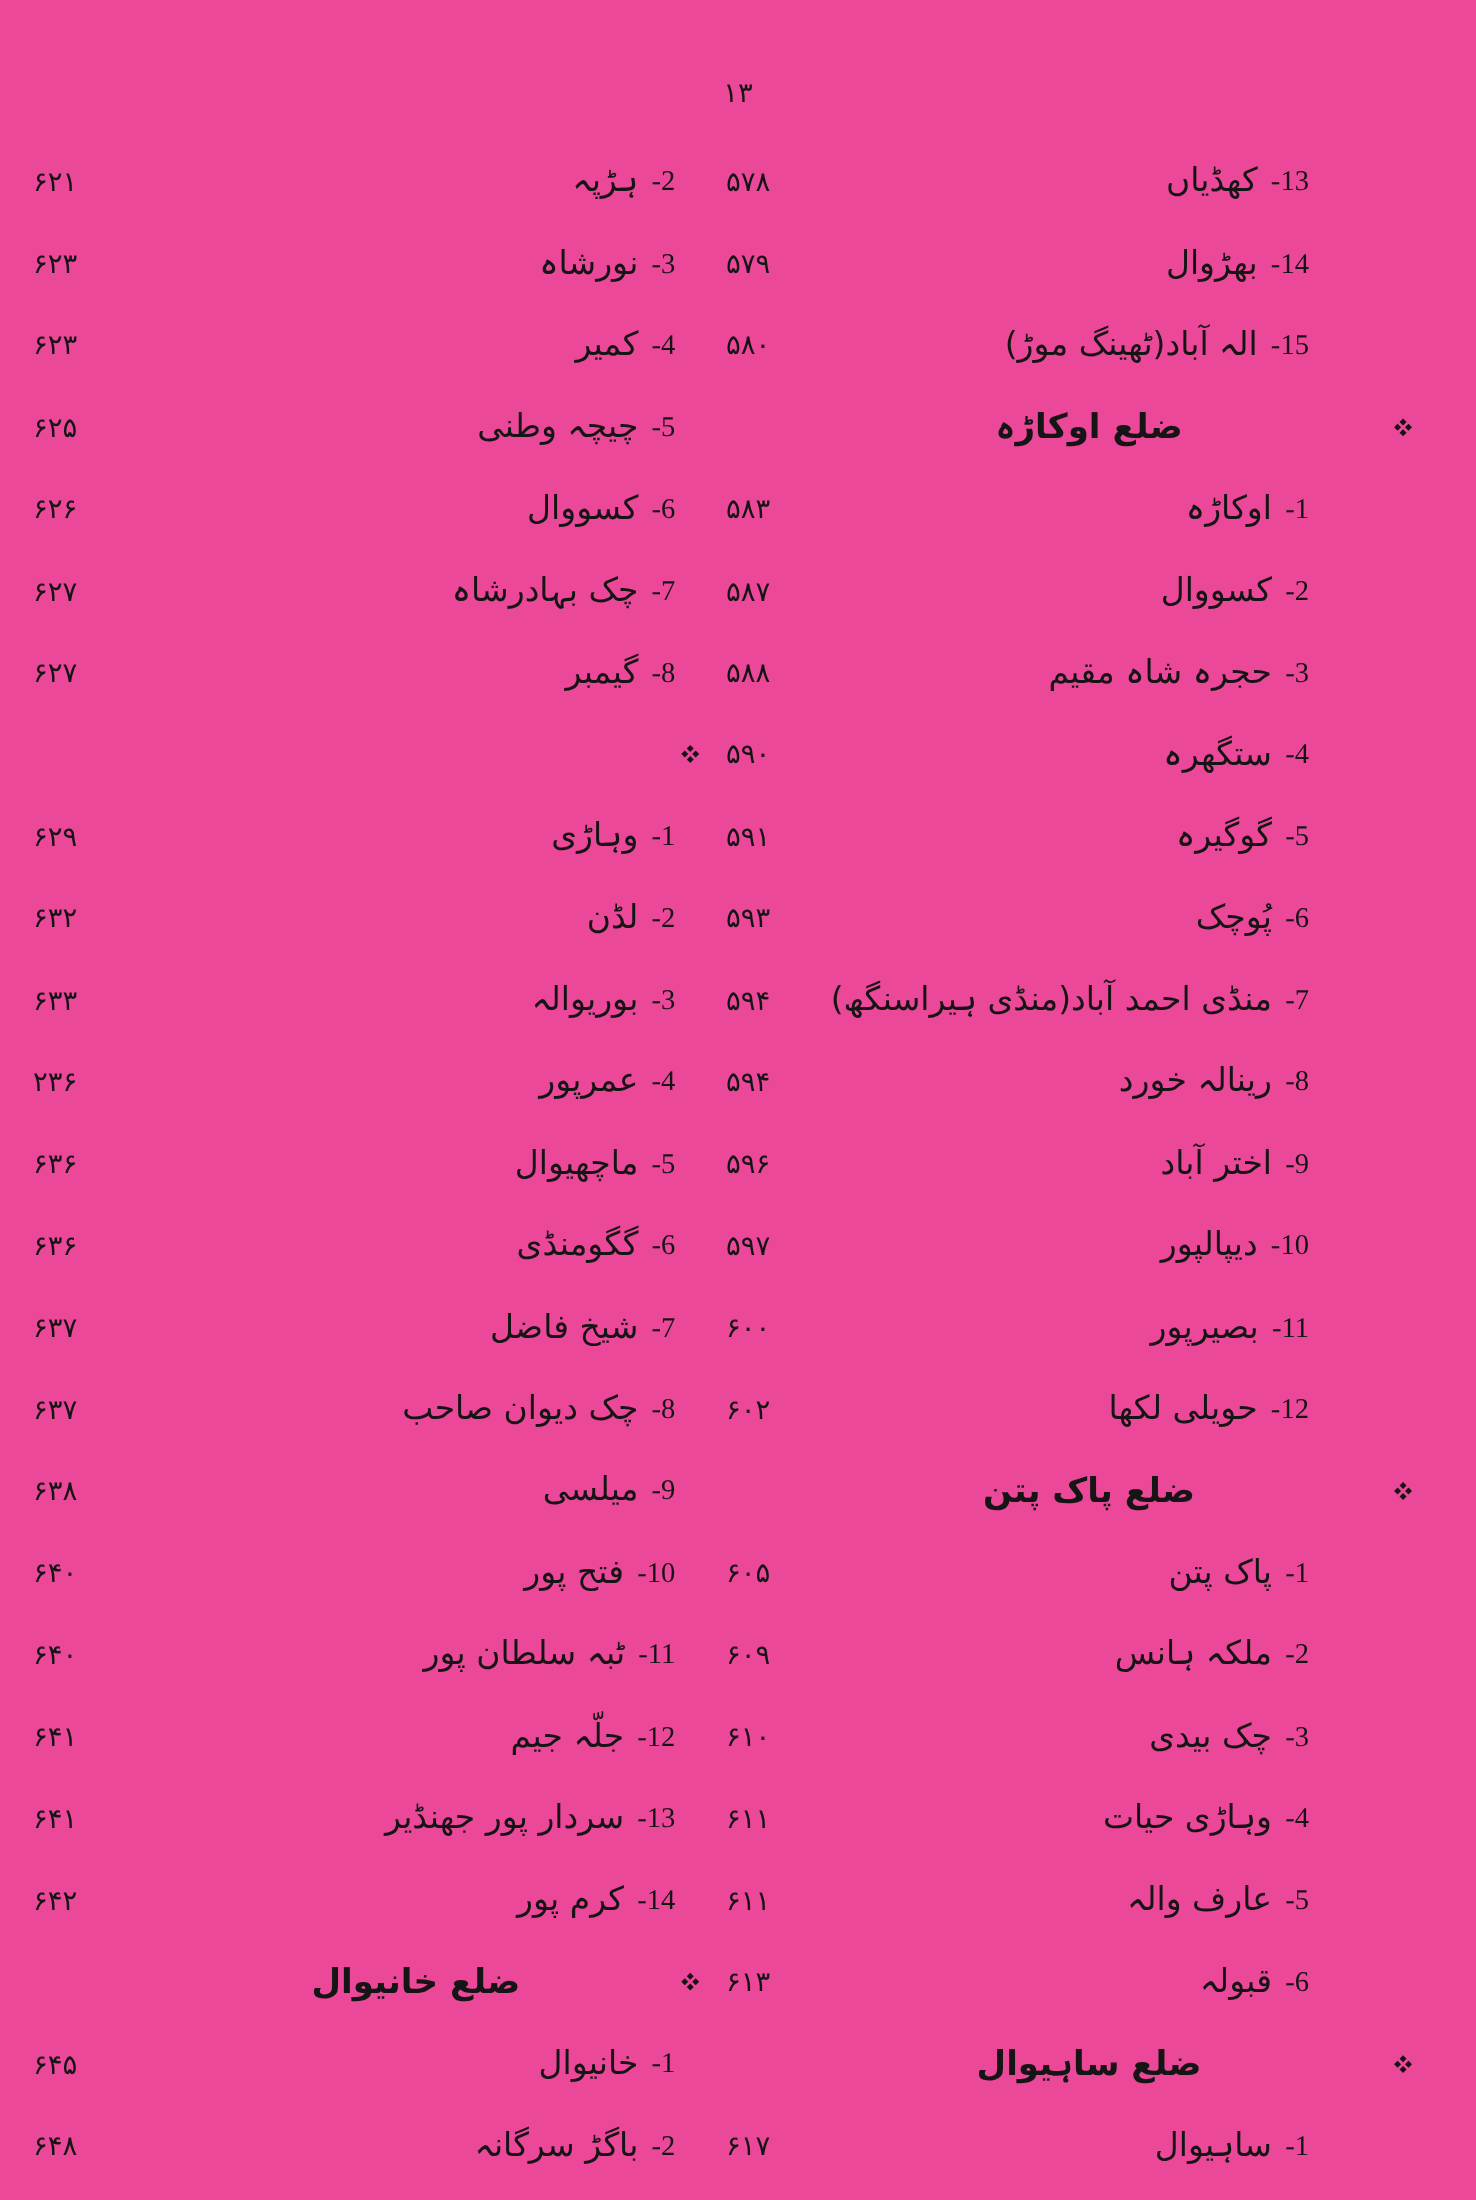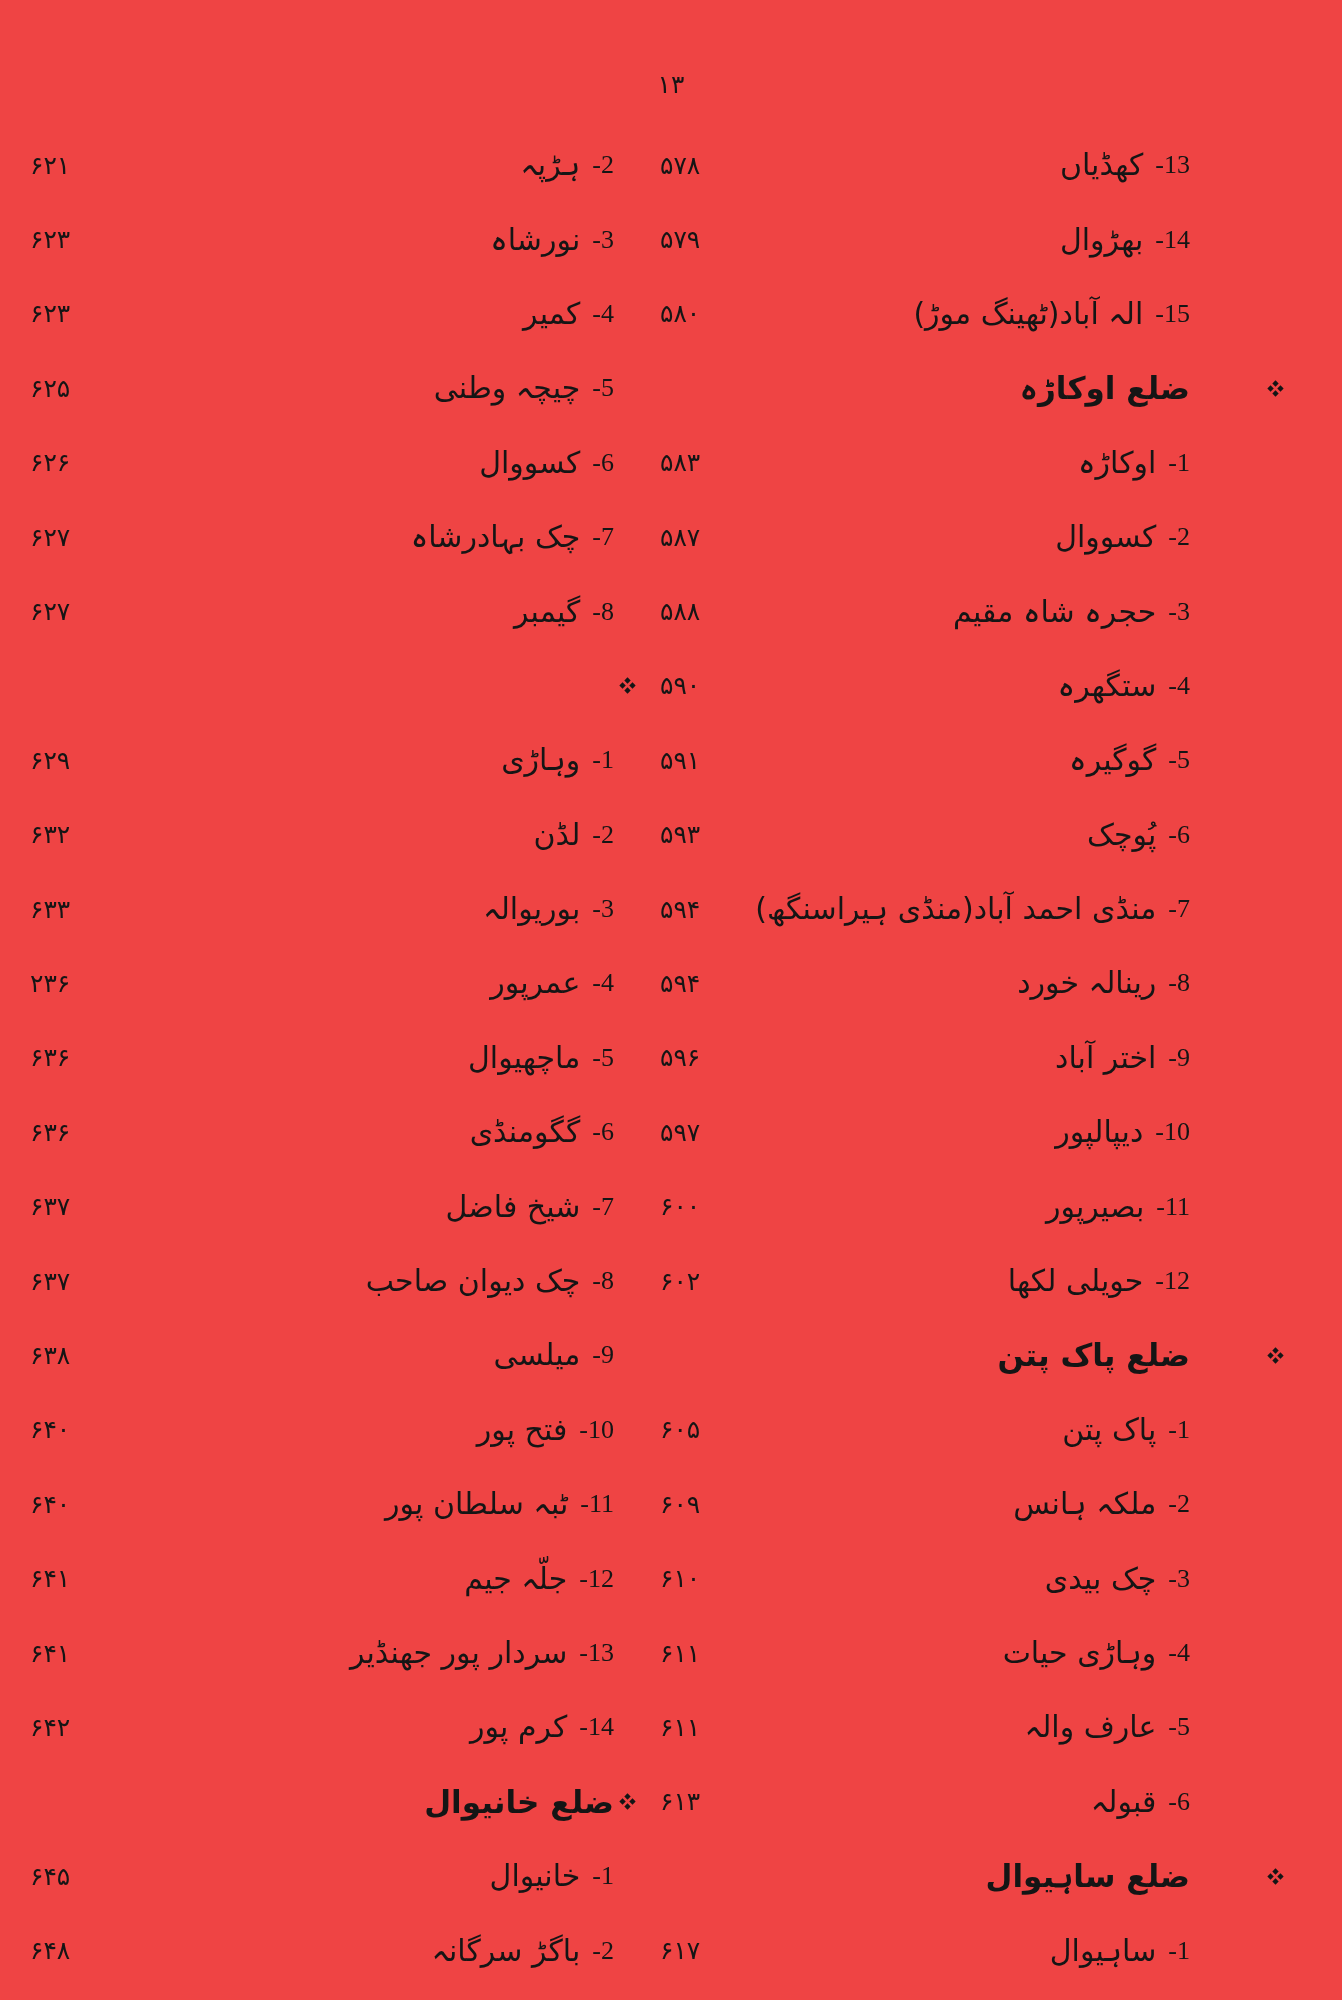--- a/index.html
+++ b/index.html
@@ -1,34 +1,34 @@
 <!DOCTYPE html>
 <html lang="ur"><head>
 <meta charset="utf-8">
 <style>
   html,body{margin:0;padding:0;background:#e8e8e8;}
   .page{
-    width:1342px;height:2000px;margin:0 auto;background:#ef4444;
+    width:1342px;height:2000px;margin:0 auto;background:#ec4899;
     position:relative;overflow:hidden;
     font-family:"DejaVu Sans",sans-serif;color:#151515;
   }
   .top-num{
     position:absolute;top:70px;left:0;width:100%;
     text-align:center;font-size:25px;letter-spacing:1px;
   }
   .col{position:absolute;top:128px;display:flex;flex-direction:column;}
   .col-first{left:660px;width:630px;}
   .col-second{left:30px;width:612px;}
   .row{height:74.4px;display:flex;align-items:center;}
   .col-first  .cell-marker{flex:0 0 100px;}
   .col-second .cell-marker{flex:0 0 28px;}
   .cell-marker{display:flex;align-items:center;justify-content:flex-start;height:100%;}
   .cell-marker svg{margin-right:6px;}
   .cell-text{flex:1 1 auto;display:flex;align-items:center;column-gap:12px;min-width:0;}
-  .cell-text.center{justify-content:flex-start;}
+  .cell-text.center{justify-content:center;}
   .col-first  .cell-page{flex:0 0 130px;}
   .col-second .cell-page{flex:0 0 112px;}
   .cell-page{text-align:left;font-size:25px;}
   .entry-num{
     direction:ltr;unicode-bidi:isolate;
     font-family:"Liberation Serif",serif;font-size:26px;
     white-space:nowrap;
   }
   .entry-name{font-size:30px;white-space:nowrap;line-height:1.2;}
   .section-title{font-size:31px;font-weight:bold;white-space:nowrap;line-height:1.1;}

